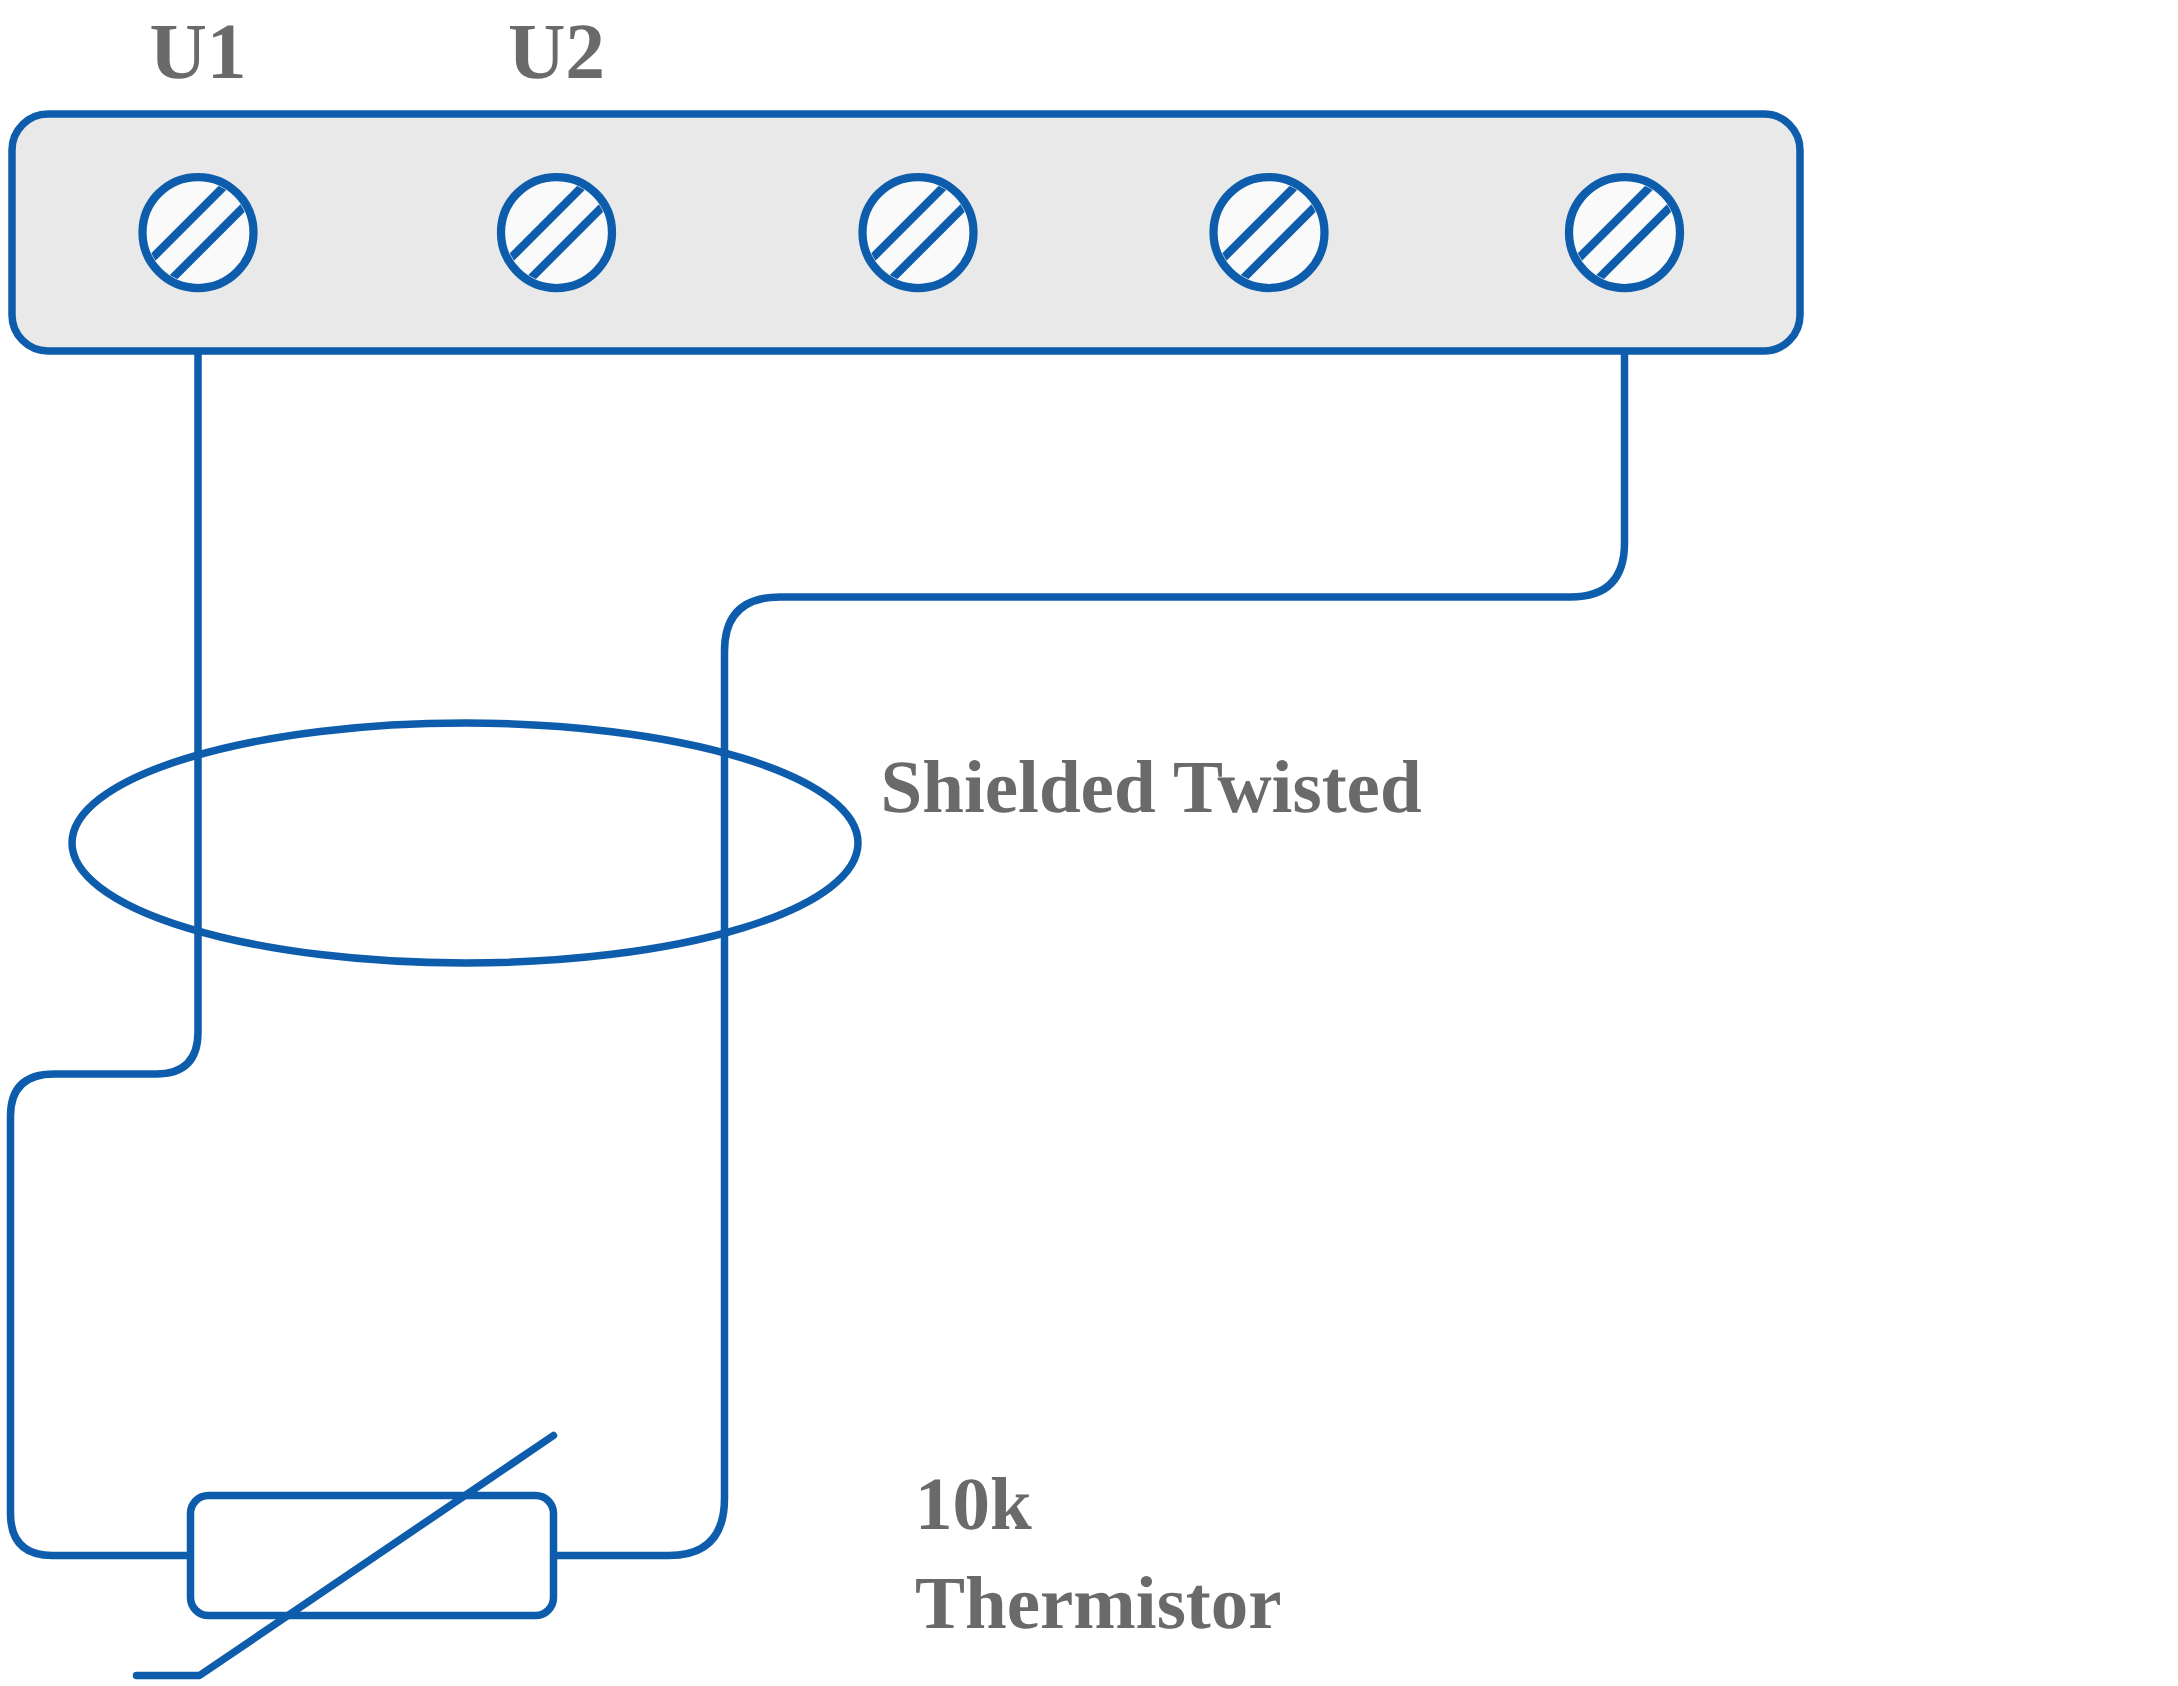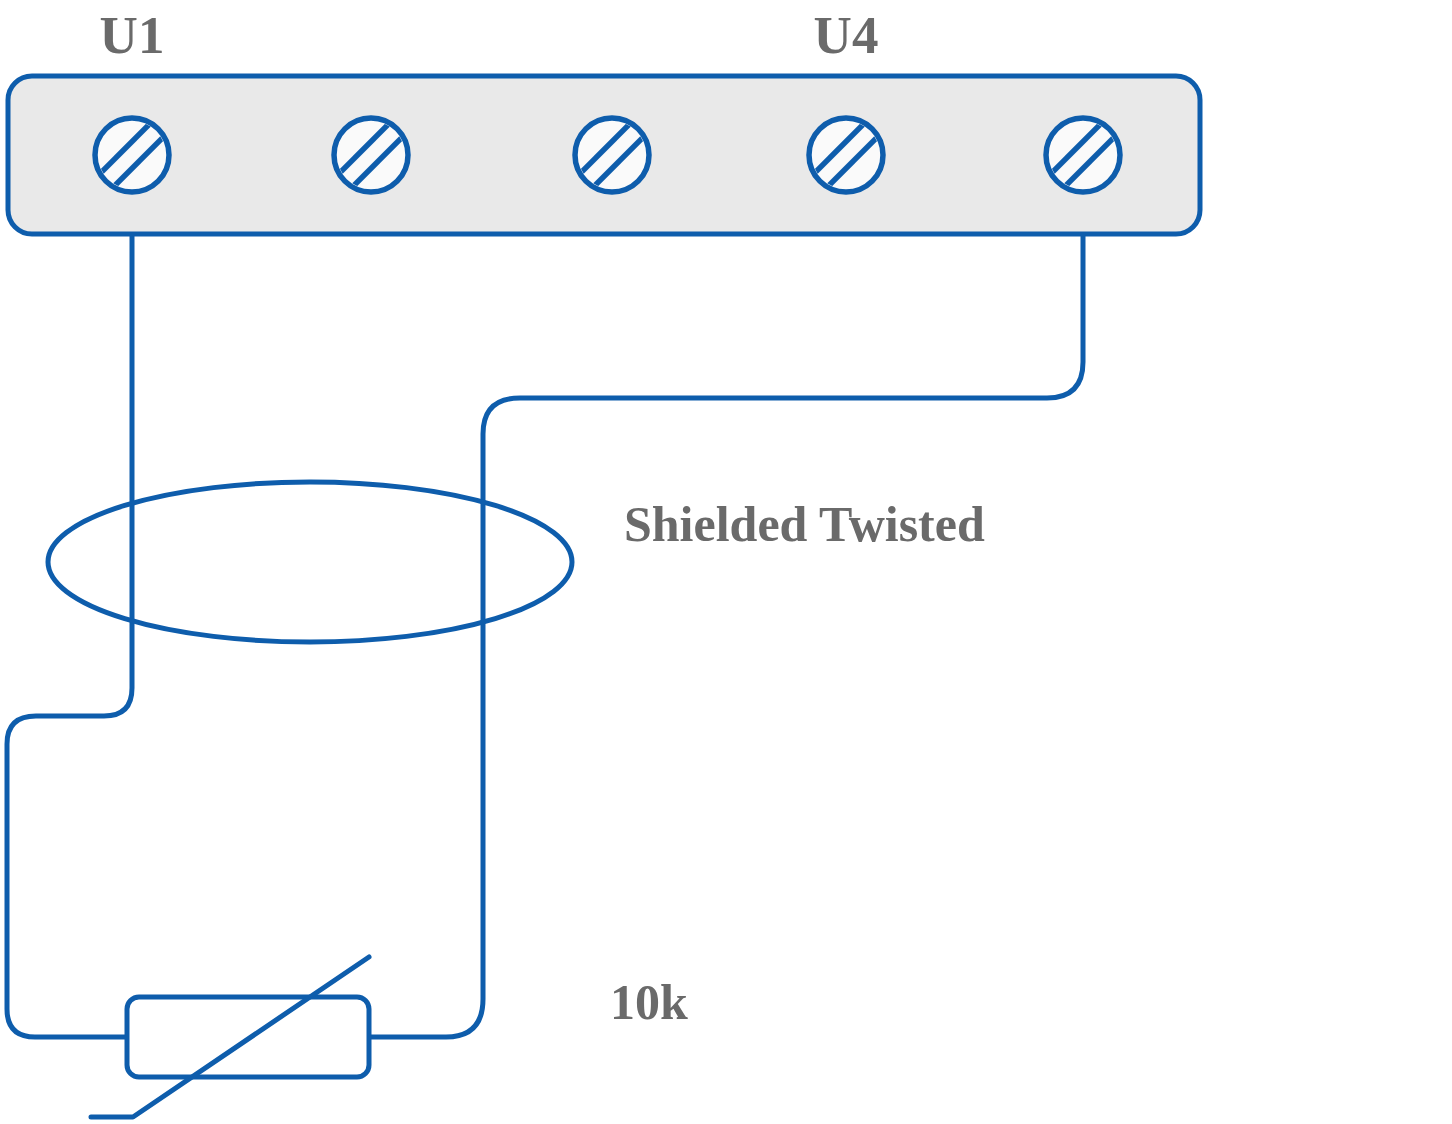--- a/index.html
+++ b/index.html
@@ -105,23 +105,24 @@
       <g clip-path="url(#screwClip)">
         <g transform="rotate(45)">
           <line class="slot-line" x1="-9.5" y1="-42" x2="-9.5" y2="42"></line>
           <line class="slot-line" x1="9.5" y1="-42" x2="9.5" y2="42"></line>
         </g>
       </g>
     </g>
   </svg>
 
   <div class="tlabel" style="left:52px">U1</div>
-  <div class="tlabel" style="left:766px">U4</div>
+  <div class="tlabel" style="left:291px">U2</div>
 
-  <div class="note" style="left:624px;top:491px">
+  <div class="note" style="left:587px;top:491px">
     <span>Shielded Twisted</span>
   </div>
 
   <div class="note" style="left:610px;top:969px">
     <span>10k</span>
+    <span>Thermistor</span>
   </div>
 
 </div>
 
 </body></html>

